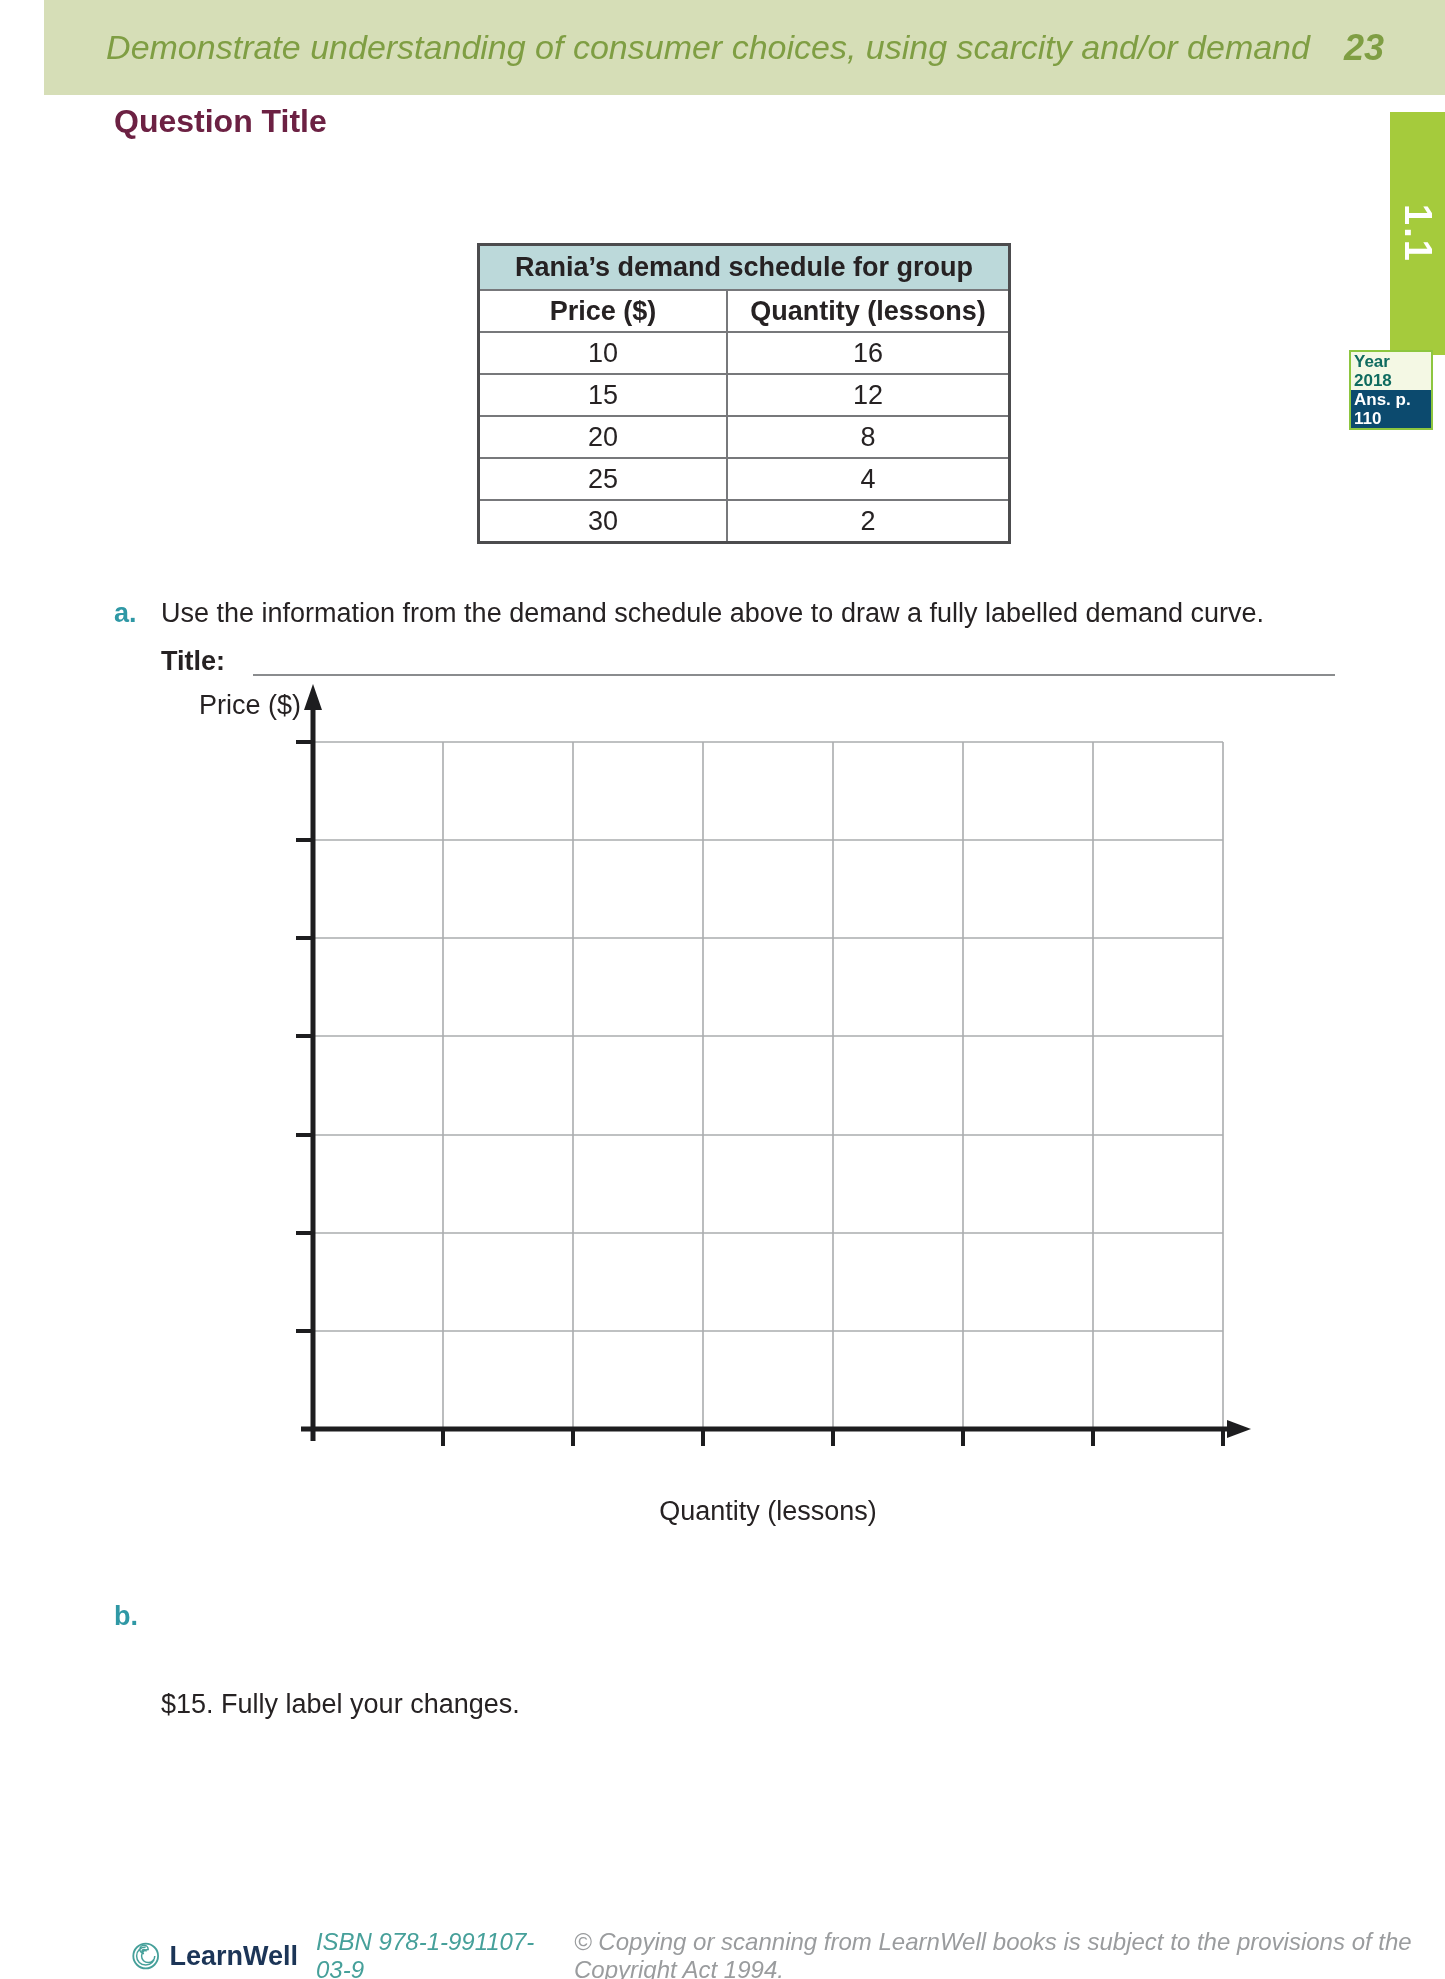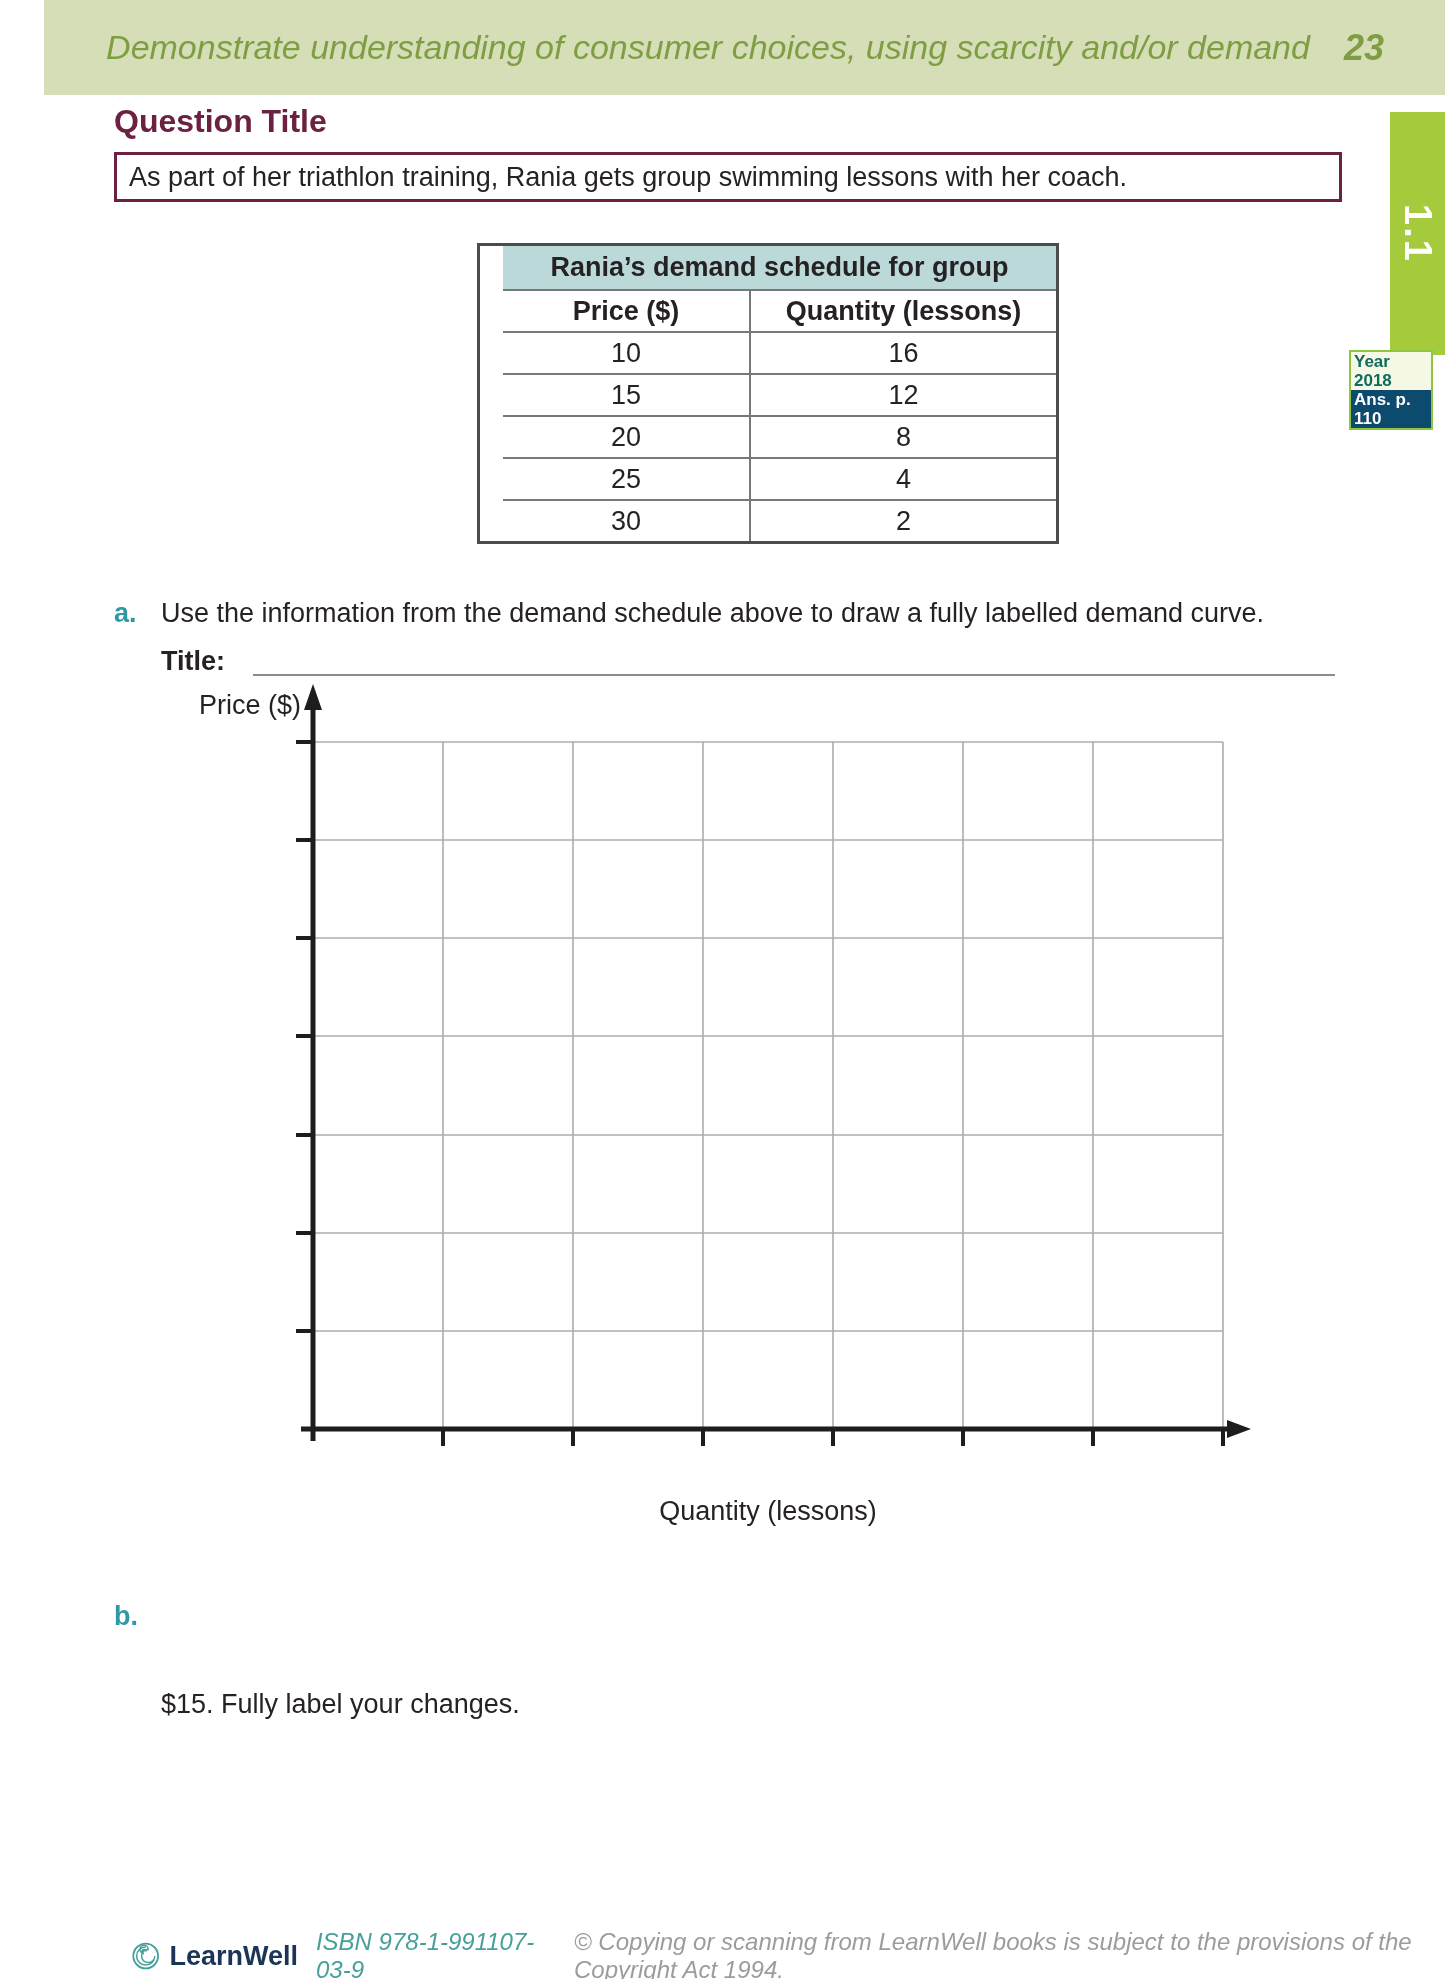--- a/index.html
+++ b/index.html
@@ -25,21 +25,21 @@
   .answer-badge{left:1341px;top:350px;width:84px;font-size:17px;font-weight:bold;line-height:19px;text-align:left;padding-left:8px;}
   .answer-badge .year{background:#f4f8e4;color:#0f6b5f;border:2px solid #8dc63f;border-bottom:none;padding:0 3px;}
   .answer-badge .ans{background:#0c4a6e;color:#ffffff;padding:0 3px;border:2px solid #8dc63f;border-top:none;}
 
   .q-heading{left:114px;top:103px;font-size:32px;font-weight:bold;color:#6c2143;}
 
   .intro-box{left:114px;top:152px;width:1228px;height:50px;border:3px solid #6c2143;box-sizing:border-box;
     display:flex;align-items:center;padding-left:12px;font-size:27px;}
 
   
-  .schedule{left:477px;top:243px;width:582px;border:3px solid #4c4c4e;box-sizing:border-box;padding-left:23px;}
+  .schedule{left:477px;top:243px;width:534px;border:3px solid #4c4c4e;box-sizing:border-box;}
   .schedule .t-title{background:#bcd9da;text-align:center;font-weight:bold;font-size:27px;line-height:36px;
     padding:3px 0 4px 0;border-bottom:2px solid #77787b;}
   .schedule table{border-collapse:collapse;width:100%;font-size:27px;}
   .schedule td,.schedule th{border:2px solid #77787b;text-align:center;height:40px;padding:0;}
   .schedule th{font-weight:bold;}
   .schedule tr:first-child th{border-top:none;}
   .schedule td:first-child,.schedule th:first-child{border-left:none;width:246px;}
   .schedule td:last-child,.schedule th:last-child{border-right:none;}
   .schedule tr:last-child td{border-bottom:none;}
 
@@ -75,23 +75,20 @@
     <span>1.1</span>
   </div>
 
   <div class="abs answer-badge">
     <div class="year">Year 2018</div>
     <div class="ans">Ans. p. 110</div>
   </div>
 
   <div class="abs q-heading">Question Title</div>
 
-  <div class="abs intro-box">
-    <span>As part of her triathlon training, Rania gets group swimming lessons with her coach.</span>
-  </div>
 
   <div class="abs schedule">
     <div class="t-title">
       <div>Rania’s demand schedule for group</div>
     </div>
     <table>
       <tbody>
           <tr>
         <th>Price ($)</th>
         <th>Quantity (lessons)</th>

